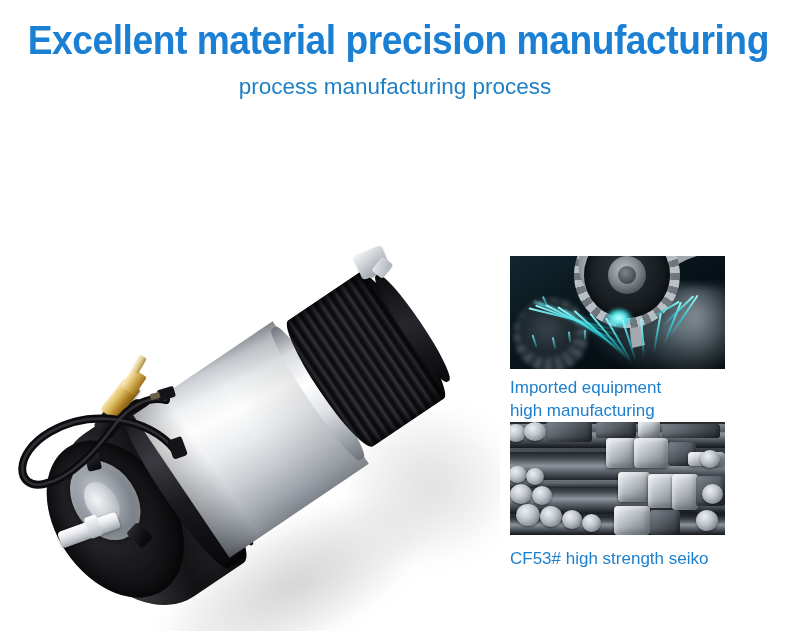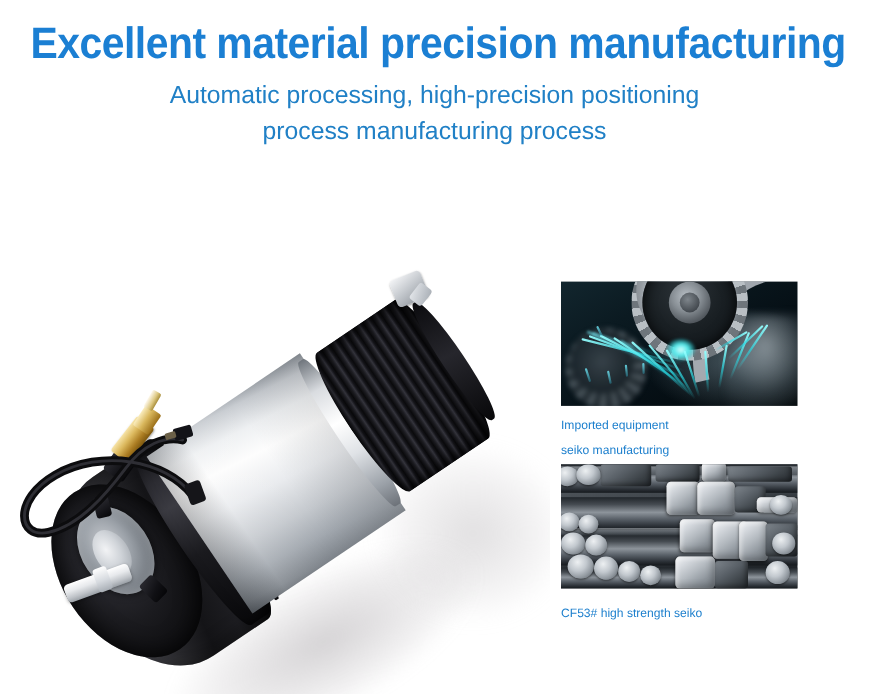--- a/index.html
+++ b/index.html
@@ -346,21 +346,21 @@
   .panel-image {
     width: 215px;
     height: 113px;
     position: relative;
     overflow: hidden;
     display: block;
   }
   .panel-caption {
     margin: 0;
     padding-top: 7px;
-    font-size: 11px;
+    font-size: 17px;
     line-height: 23px;
     color: #1c7fcd;
     white-space: nowrap;
   }
   #panel-steel .panel-caption { padding-top: 12px; }
 
   
   .img-gears {
     background:
       radial-gradient(ellipse 120px 70px at 74% 64%, rgba(120,140,150,0.55) 0%, rgba(20,34,42,0) 70%),
@@ -529,21 +529,20 @@
     position: absolute;
     background: linear-gradient(180deg, #c9ced3 0%, #969da4 35%, #5d646b 70%, #343a40 100%);
   }
 </style>
 </head>
 <body>
 
 <div id="header">
   <h1 id="page-title">Excellent material precision manufacturing</h1>
   <div id="subtitle-block">
-    <div class="subtitle-line">Automatic processing, high-precision positioning</div>
     <div class="subtitle-line">process manufacturing process</div>
   </div>
 </div>
 
 <div id="product-photo">
   <div class="ground-shadow"></div>
   <div class="ground-shadow2"></div>
 
   <div id="strut">
     <div class="airbag"></div>
@@ -608,21 +607,21 @@
     <div class="spark" style="left:110px; top:80px;  width:50px; transform:rotate(124deg);"></div>
     <div class="spark" style="left:108px; top:70px;  width:44px; transform:rotate(136deg);"></div>
     <div class="spark" style="left:106px; top:62px;  width:34px; transform:rotate(150deg);"></div>
     <div class="spark-stray" style="left:30px;  top:44px; width:10px; transform:rotate(64deg);"></div>
     <div class="spark-stray" style="left:18px;  top:84px; width:13px; transform:rotate(72deg);"></div>
     <div class="spark-stray" style="left:38px;  top:86px; width:12px; transform:rotate(78deg);"></div>
     <div class="spark-stray" style="left:54px;  top:80px; width:11px; transform:rotate(84deg);"></div>
     <div class="spark-stray" style="left:70px;  top:78px; width:10px; transform:rotate(88deg);"></div>
   </div>
   <div class="panel-caption">Imported equipment</div>
-  <div class="panel-caption" style="padding-top:0">seiko manufacturing</div>
+  <div class="panel-caption" style="padding-top:0">high manufacturing</div>
 </div>
 
 <div class="panel" id="panel-steel">
   <div class="panel-image img-steel">
     <div class="bar-row" style="top:0px;  height:26px;"></div>
     <div class="bar-row" style="top:30px; height:30px;"></div>
     <div class="bar-row" style="top:64px; height:28px;"></div>
     <div class="bar-row" style="top:94px; height:19px;"></div>
 
     <div class="flat-strip" style="left:0px;  top:2px;  width:215px; height:8px; opacity:0.55;"></div>

